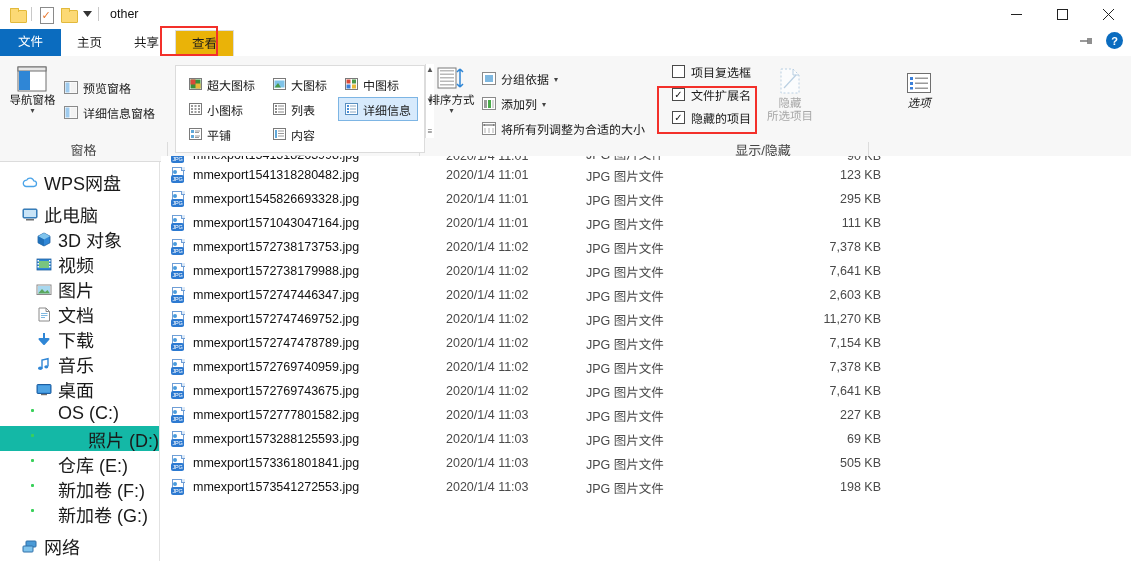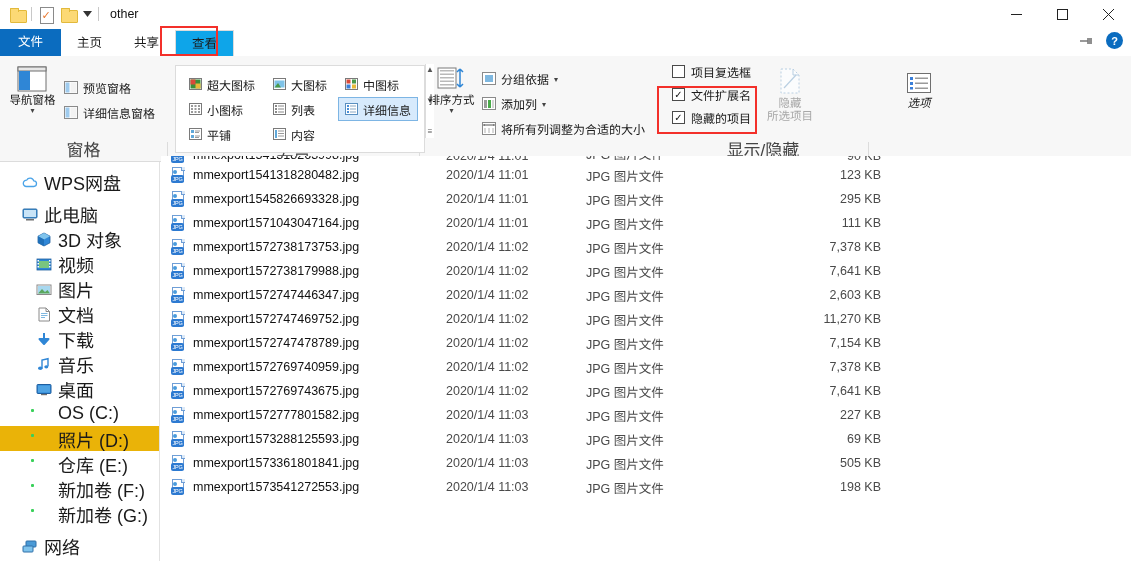--- a/index.html
+++ b/index.html
@@ -54,21 +54,21 @@
   
   .tabbar {
     position:absolute; left:0; top:28px; width:1131px; height:28px; background:#ffffff;
     display:flex; align-items:flex-end;
   }
   .tab {
     height:26px; line-height:26px; padding:0 16px; font-size:12.5px; color:#1a1a1a;
     cursor:pointer; white-space:nowrap;
   }
   .tab.file { background:#0b6cbf; color:#fff; height:27px; line-height:27px; padding:0 18px; }
-  .tab.active { background:#0ea5e9; border:1px solid #dcdcdc; border-bottom:none; }
+  .tab.active { background:#eab308; border:1px solid #dcdcdc; border-bottom:none; }
   .tab-highlight {
     position:absolute; left:160px; top:26px; width:58px; height:30px;
     border:2px solid #f3302a; pointer-events:none;
   }
   .ribbon-right-ctrls {
     position:absolute; right:8px; top:32px; display:flex; align-items:center; gap:12px;
   }
   .pin-ico { width:16px; height:16px; display:flex; align-items:center; justify-content:center; cursor:pointer; }
   .help-ico {
     width:17px; height:17px; border-radius:50%; background:#0b6cbf; color:#fff;
@@ -77,21 +77,21 @@
 
   
   .ribbon {
     position:absolute; left:0; top:56px; width:1131px; height:106px;
     background:#f7f7f7; border-bottom:1px solid #dcdcdc;
     display:flex; align-items:stretch;
   }
   .rgroup { position:relative; display:flex; flex-direction:column; height:105px; }
   .rgroup-body { flex:1; display:flex; align-items:flex-start; padding:5px 7px 0 7px; }
   .rgroup-label {
-    height:19px; line-height:17px; text-align:center; font-size:17px; color:#444;
+    height:19px; line-height:17px; text-align:center; font-size:13px; color:#444;
     border-right:1px solid #dcdcdc;
   }
   .rgroup:last-child .rgroup-label { border-right:none; }
 
   .big-btn {
     display:flex; flex-direction:column; align-items:center; justify-content:flex-start;
     width:66px; padding-top:4px; cursor:pointer; border:1px solid transparent;
   }
   .big-btn .bb-label { font-size:11.5px; color:#1a1a1a; margin-top:2px; line-height:13px; text-align:center; }
   .big-btn .bb-label2 { font-size:11.5px; color:#1a1a1a; line-height:13px; text-align:center; }
@@ -134,21 +134,21 @@
   
   .navpane {
     position:absolute; left:0; top:162px; width:160px; height:399px;
     background:#ffffff; border-right:1px solid #e2e2e2; overflow:hidden;
   }
   .nav-item {
     display:flex; align-items:center; gap:6px; height:25px; padding-left:22px;
     font-size:18px; color:#1a1a1a; cursor:pointer; white-space:nowrap;
   }
   .nav-item.indent { padding-left:36px; }
-  .nav-item.selected { background:#eab308; }
+  .nav-item.selected { background:#14b8a6;justify-content:space-between; }
   .nav-spacer { height:7px; }
 
   .nic { width:16px; height:15px; flex:0 0 16px; position:relative; }
   .nic-drive {
     width:15px; height:8px; background:linear-gradient(#6e6e6e,#3c3c3c);
     border-radius:2px; margin-top:4px; position:relative;
   }
   .nic-drive:after { content:""; position:absolute; right:2px; top:3px; width:3px; height:3px; background:#39d05a; border-radius:1px; }
 
   

